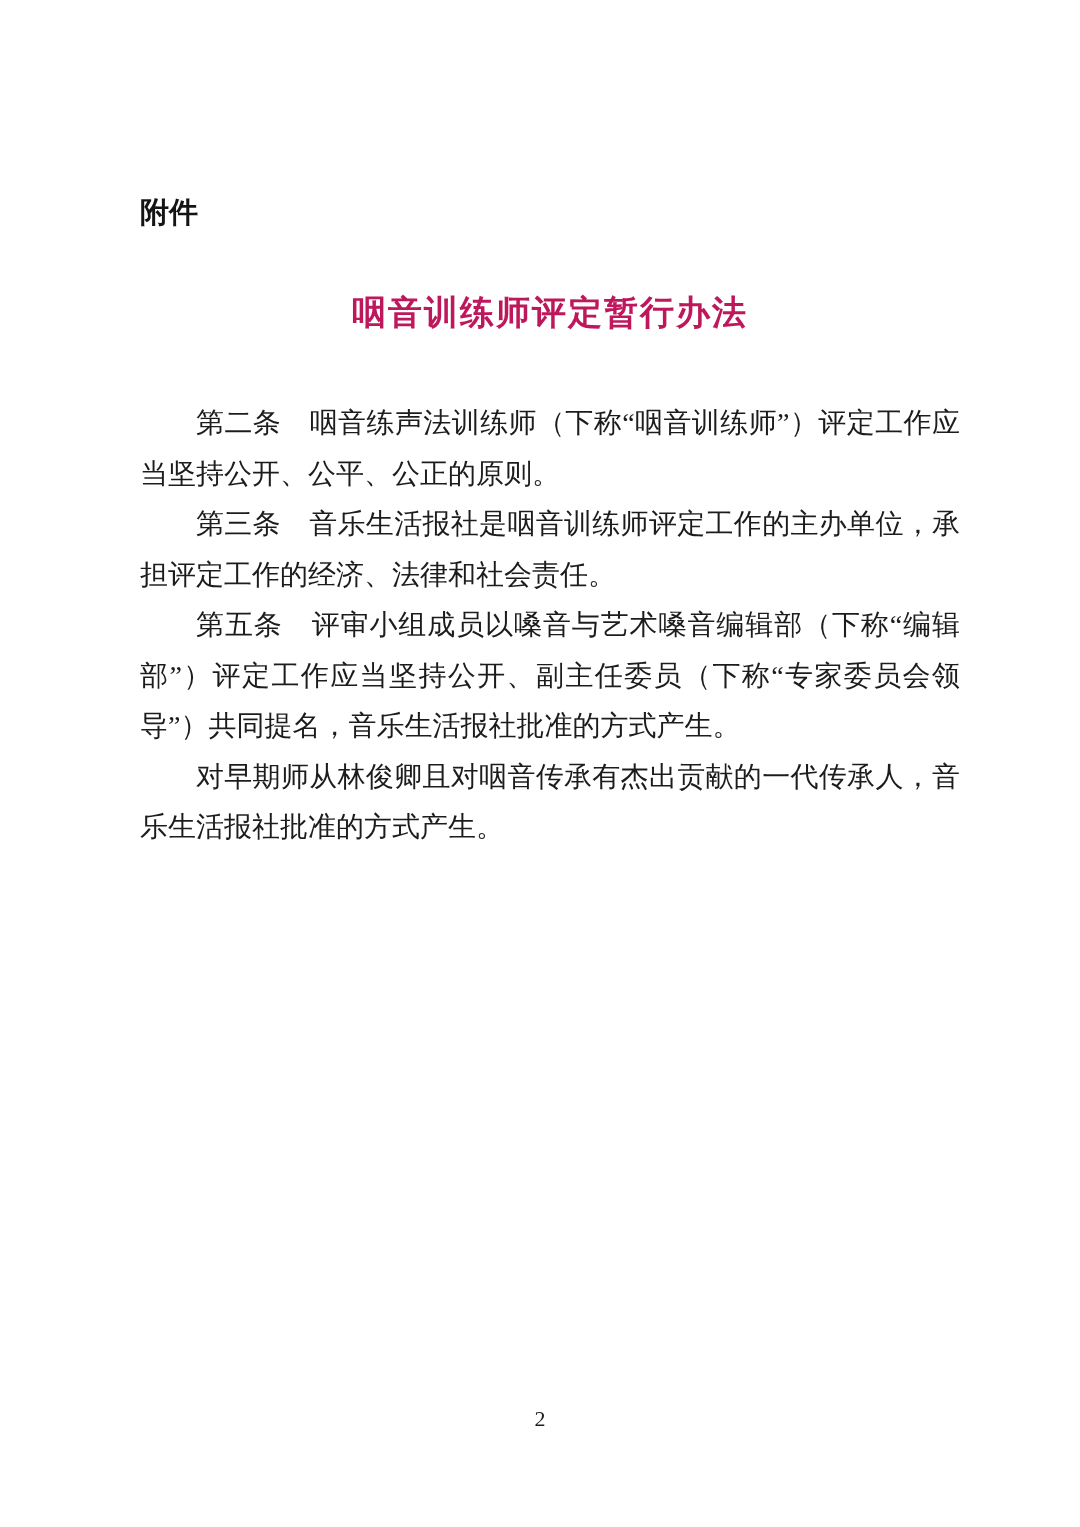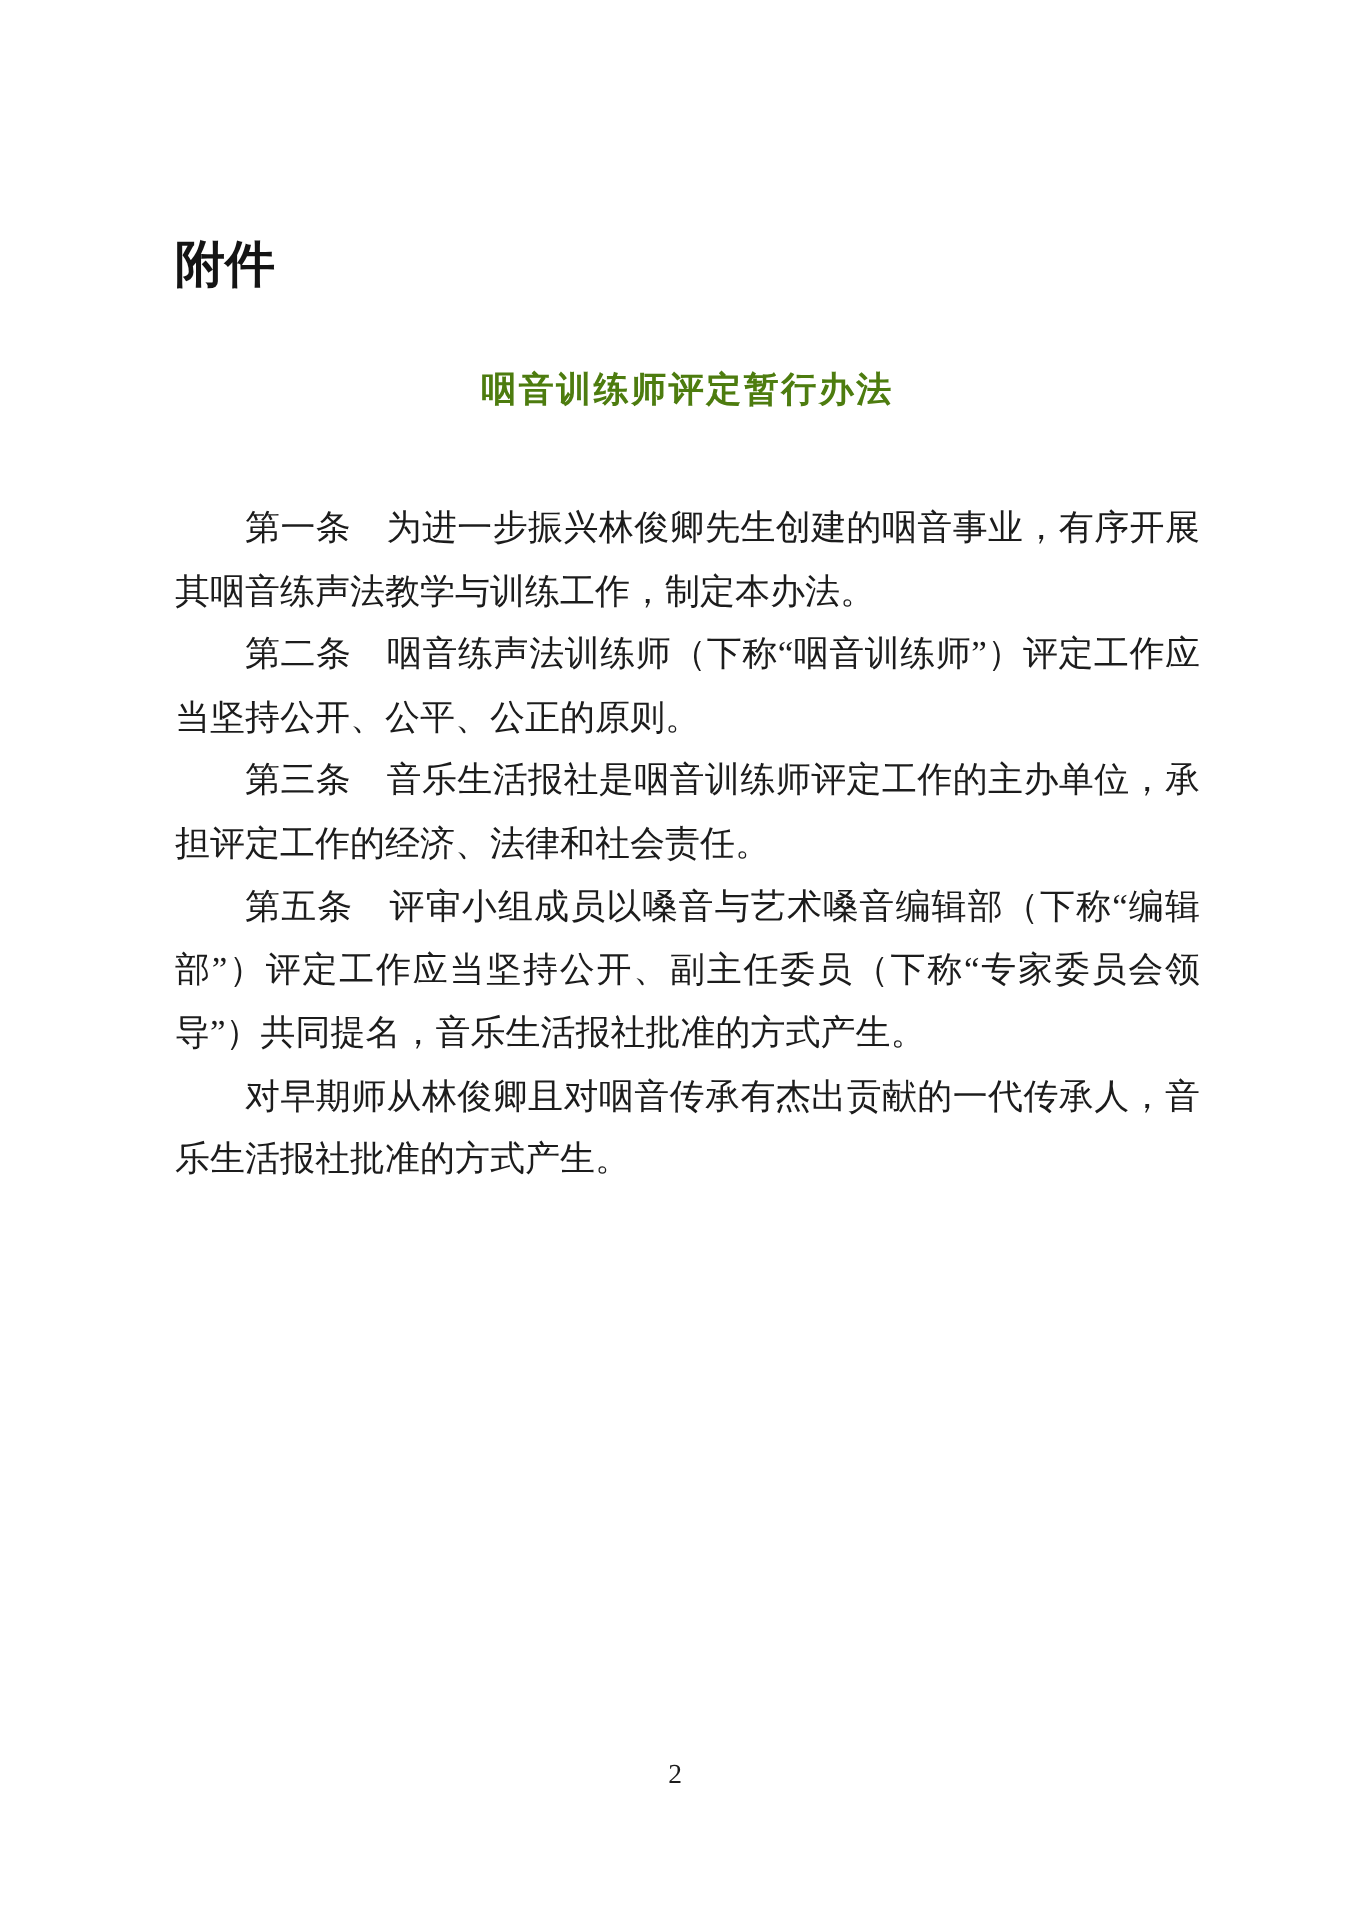--- a/index.html
+++ b/index.html
@@ -18,32 +18,32 @@
   }
   .content {
     position: absolute;
     left: 140px;
     top: 190px;
     width: 820px;
   }
   .attachment {
     font-family: "Liberation Sans", sans-serif;
     font-weight: 700;
-    font-size: 40px;
+    font-size: 29px;
     line-height: 44px;
     color: #141414;
   }
   .doc-title {
     margin: 56px 0 0 0;
     text-align: center;
-    font-size: 28px;
+    font-size: 34px;
     font-weight: 600;
     letter-spacing: 2px;
     line-height: 46px;
-    color: #4d7c0f;
+    color: #be185d;
   }
   .doc-body {
     margin-top: 62px;
     font-size: 28px;
     line-height: 50.5px;
     text-align: justify;
   }
   .doc-body p {
     margin: 0;
     padding: 0;
@@ -60,21 +60,20 @@
   }
 </style>
 </head>
 <body>
 
 <div class="page">
   <div class="content">
     <div class="attachment">附件</div>
     <h1 class="doc-title">咽音训练师评定暂行办法</h1>
     <div class="doc-body">
-      <p>第一条　为进一步振兴林俊卿先生创建的咽音事业，有序开展其咽音练声法教学与训练工作，制定本办法。</p>
       <p>第二条　咽音练声法训练师（下称“咽音训练师”）评定工作应当坚持公开、公平、公正的原则。</p>
       <p>第三条　音乐生活报社是咽音训练师评定工作的主办单位，承担评定工作的经济、法律和社会责任。</p>
       <p>第五条　评审小组成员以嗓音与艺术嗓音编辑部（下称“编辑部”）评定工作应当坚持公开、副主任委员（下称“专家委员会领导”）共同提名，音乐生活报社批准的方式产生。</p>
       <p>对早期师从林俊卿且对咽音传承有杰出贡献的一代传承人，音乐生活报社批准的方式产生。</p>
     </div>
   </div>
   <div class="page-number">2</div>
 </div>
 
 </body></html>

